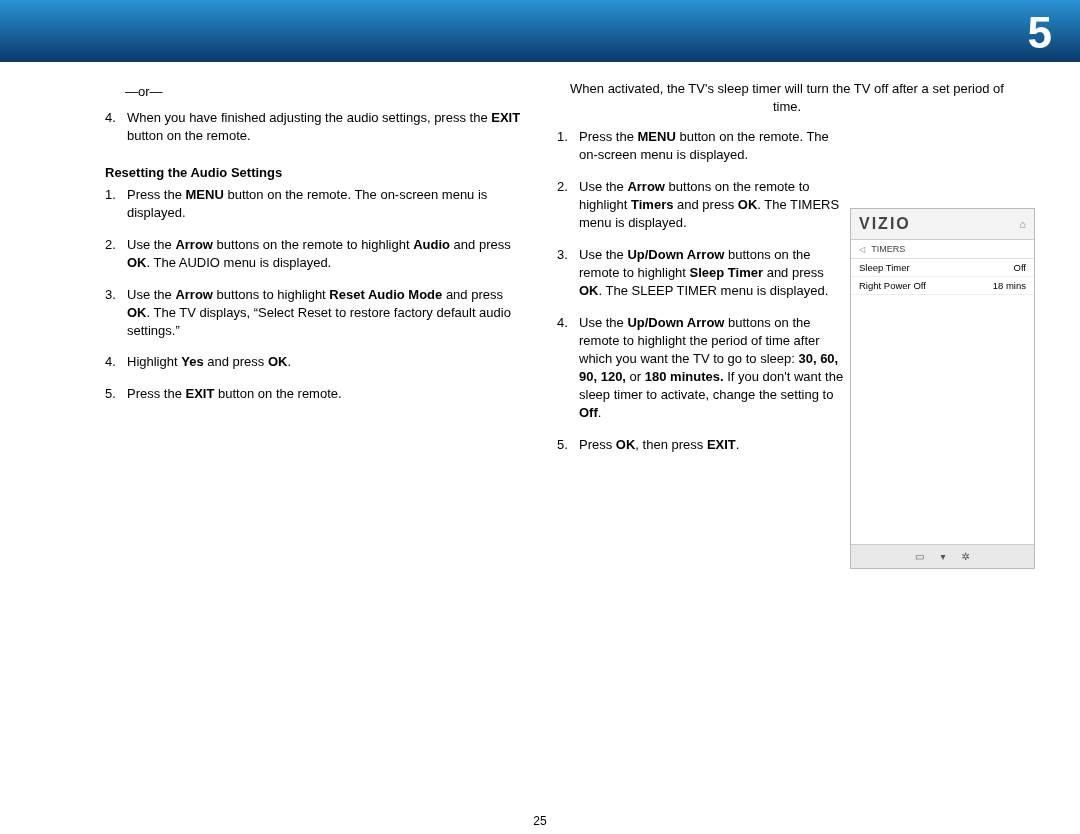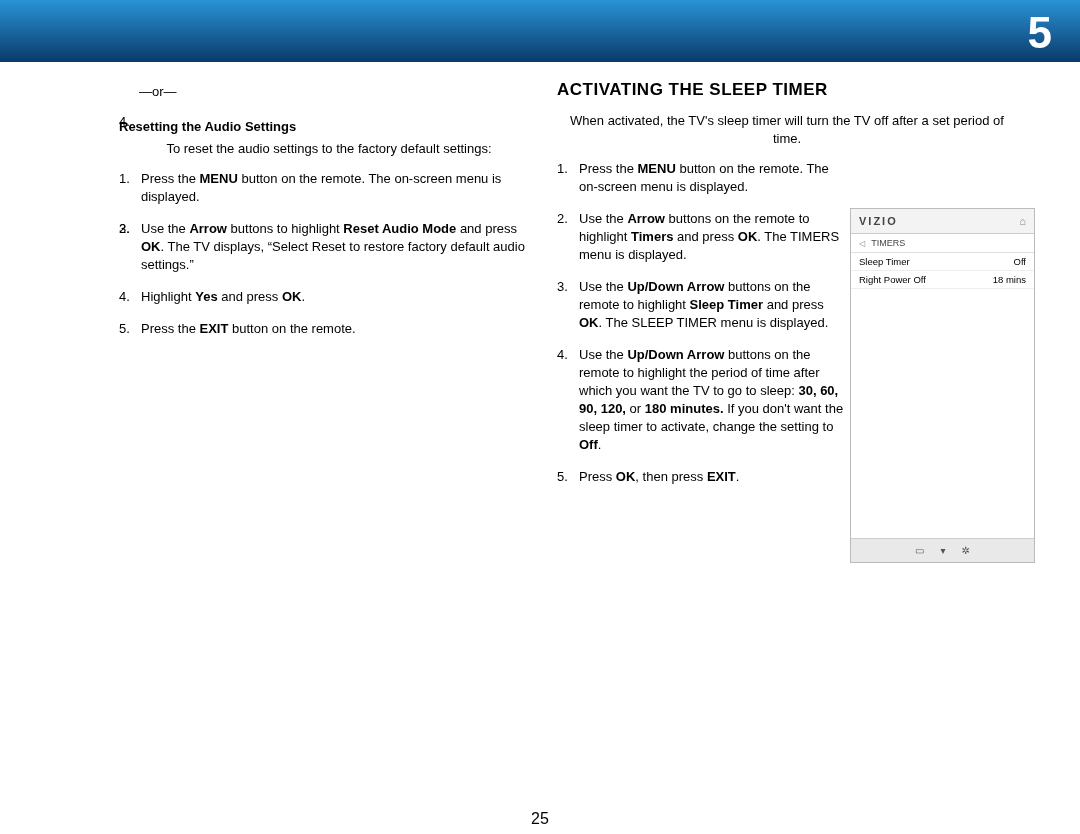--- a/index.html
+++ b/index.html
@@ -29,21 +29,21 @@
   }
   .page {
     position: absolute;
     top: 80px;
     left: 105px;
     right: 45px;
     bottom: 30px;
   }
   .col-left {
     position: absolute;
-    left: 14px;
+    left: 0;
     top: 0;
     width: 420px;
   }
   .col-right {
     position: absolute;
     left: 452px;
     top: 0;
     width: 290px;
   }
   .or-line { margin: 4px 0 8px 20px; }
@@ -66,67 +66,66 @@
     background: #fff;
     font-size: 10px;
   }
   .tv-header {
     display: flex; justify-content: space-between; align-items: center;
     padding: 6px 8px;
     background: #f3f3f3;
     border-bottom: 1px solid #ccc;
     position: relative;
   }
-  .tv-logo { font-weight: 700; letter-spacing: 2px; font-size: 11px; color: #444; }
+  .tv-logo { font-weight: 700; letter-spacing: 2px; font-size: 16px; color: #444; }
   .tv-home-icon { font-size: 11px; color: #888; }
   .tv-breadcrumb { padding: 4px 8px; border-bottom: 1px solid #ddd; font-size: 9px; color: #444; display:flex; align-items:center; gap:6px;}
   .tv-breadcrumb .chev { color:#888; font-size:8px; }
   .tv-row { display: flex; justify-content: space-between; padding: 3px 8px; border-bottom: 1px solid #eee; font-size: 9.5px; }
   .tv-body { min-height: 285px; }
   .tv-footer { display:flex; justify-content:center; gap:16px; padding:6px 0; background:#e9e9e9; border-top:1px solid #ccc; font-size:10px; color:#555;}
   .page-number {
     position: absolute;
     bottom: 6px;
     left: 50%;
     transform: translateX(-50%);
-    font-size: 16px;
+    font-size: 12px;
   }
 </style>
 </head>
 <body>
 
 <div class="header-band">
   <div class="chapter-number">5</div>
 </div>
 
 <div class="page">
 
   <div class="col-left">
     <div class="or-line">—or—</div>
     <ul class="bullet-list">
     </ul>
     <ol class="num-list" style="margin-top:10px;">
       <li>
         <span class="num">4.</span>
+        <span>When you have finished adjusting the audio settings, press the <b>EXIT</b> button on the remote.</span>
       </li>
     </ol>
 
     <div class="subhead">Resetting the Audio Settings</div>
-    <div class="intro">To reset the audio settings to the factory default settings:</div>
     <ol class="num-list">
       <li><span class="num">1.</span><span>Press the <b>MENU</b> button on the remote. The on-screen menu is displayed.</span></li>
-      <li><span class="num">2.</span></li>
+      <li><span class="num">2.</span><span>Use the <b>Arrow</b> buttons on the remote to highlight <b>Audio</b> and press <b>OK</b>. The AUDIO menu is displayed.</span></li>
       <li><span class="num">3.</span><span>Use the <b>Arrow</b> buttons to highlight <b>Reset Audio Mode</b> and press <b>OK</b>. The TV displays, “Select Reset to restore factory default audio settings.”</span></li>
       <li><span class="num">4.</span><span>Highlight <b>Yes</b> and press <b>OK</b>.</span></li>
       <li><span class="num">5.</span><span>Press the <b>EXIT</b> button on the remote.</span></li>
     </ol>
   </div>
 
   <div class="col-right">
-    <div class="section-title">ACTIVATING THE SLEEP TIMER</div>
     <div class="intro" style="width:460px;">When activated, the TV's sleep timer will turn the TV off after a set period of time.</div>
     <ol class="num-list">
       <li><span class="num">1.</span><span>Press the <b>MENU</b> button on the remote. The on-screen menu is displayed.</span></li>
       <li><span class="num">2.</span><span>Use the <b>Arrow</b> buttons on the remote to highlight <b>Timers</b> and press <b>OK</b>. The TIMERS menu is displayed.</span></li>
       <li><span class="num">3.</span><span>Use the <b>Up/Down Arrow</b> buttons on the remote to highlight <b>Sleep Timer</b> and press <b>OK</b>. The SLEEP TIMER menu is displayed.</span></li>
       <li><span class="num">4.</span><span>Use the <b>Up/Down Arrow</b> buttons on the remote to highlight the period of time after which you want the TV to go to sleep: <b>30, 60, 90, 120,</b> or <b>180 minutes.</b> If you don't want the sleep timer to activate, change the setting to <b>Off</b>.</span></li>
       <li><span class="num">5.</span><span>Press <b>OK</b>, then press <b>EXIT</b>.</span></li>
     </ol>
   </div>
 

